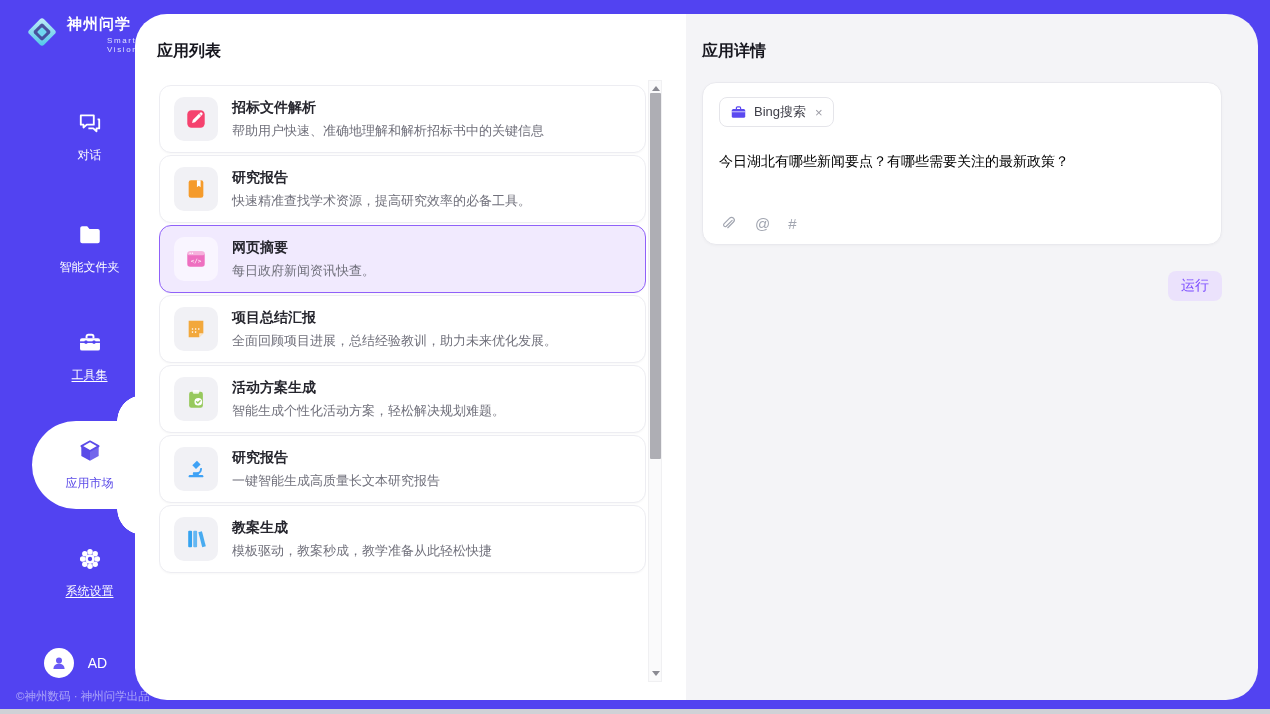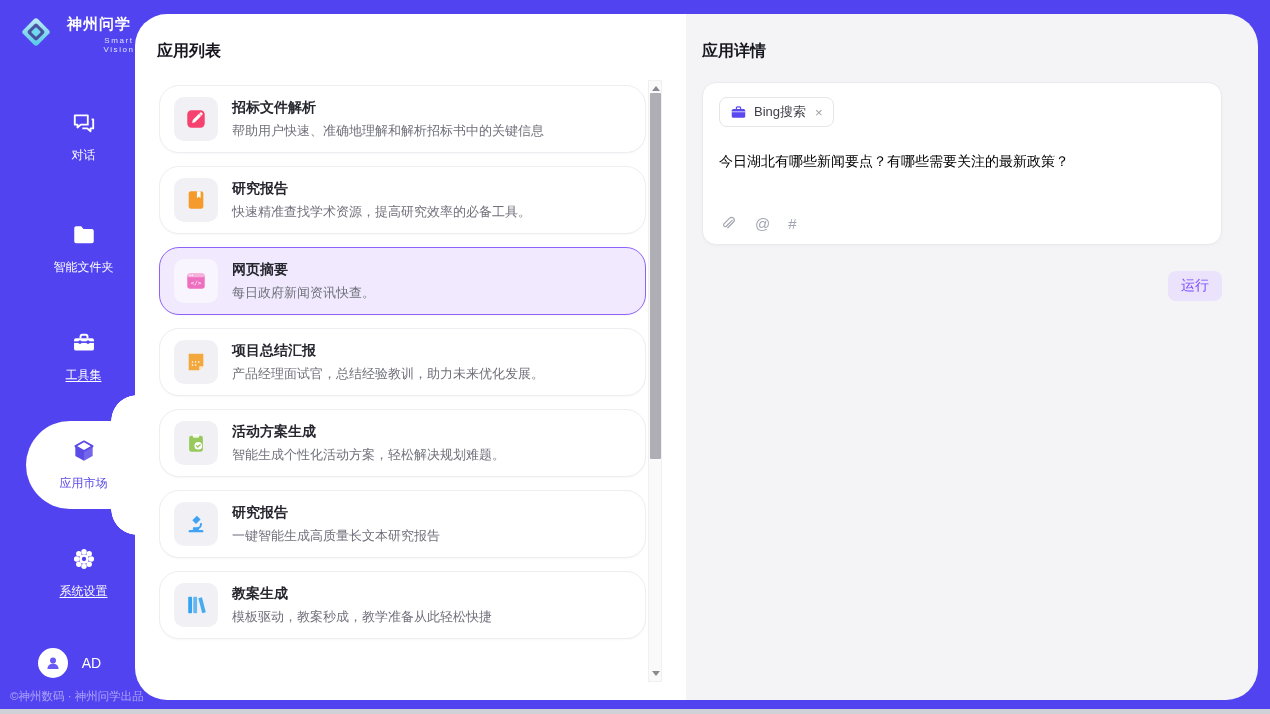--- a/index.html
+++ b/index.html
@@ -3,21 +3,21 @@
 <meta charset="utf-8">
 <style>
   * { box-sizing: border-box; margin: 0; padding: 0; }
   html,body { width:1270px; height:714px; overflow:hidden; }
   body {
     position:relative;
     background:#5243F1;
     font-family:"Liberation Sans", sans-serif;
   }
   
-  .sidebar { position:absolute; left:2px; top:0; width:135px; height:709px; z-index:1;text-align:center; }
+  .sidebar { position:absolute; left:8px; top:0; width:135px; height:709px; z-index:1; }
   .logo { position:absolute; top:14px; left:16px; display:flex; align-items:center; gap:7px; }
   .logo-txt { display:flex; flex-direction:column; }
   .logo-name { color:#fff; font-size:15px; font-weight:bold; letter-spacing:1px; }
   .logo-sub { color:#DDE1FF; font-size:8px; letter-spacing:1.6px; margin-top:2px;margin-left:40px; }
   .nav-item { position:absolute; left:0; width:135px; display:flex; flex-direction:column;
               align-items:center; gap:7px; color:#fff; cursor:pointer; z-index:3;padding-left:28px; }
   .nav-label { font-size:12px; }
   .nav-label.underlined { text-decoration:underline; text-underline-offset:2px; }
   .nav-item.active { color:#5B4BE8; }
   .active-bubble { position:absolute; top:421px; left:24px; width:111px; height:88px;
@@ -36,21 +36,21 @@
   .content { position:absolute; left:135px; top:14px; width:1123px; height:686px;
              border-radius:32px; overflow:hidden; display:flex; z-index:2; }
   .list-panel { width:551px; flex:none; background:#fff; position:relative; }
   .detail-panel { flex:1; background:#F4F4F7; position:relative; }
   .panel-title { position:absolute; top:27px; font-size:16px; font-weight:bold; color:#17171F; }
   .list-panel .panel-title { left:22px; }
   .detail-panel .panel-title { left:16px; }
   
   .app-list { position:absolute; top:71px; left:24px; width:487px; bottom:0; overflow:hidden; }
   .app-item { display:flex; align-items:center; gap:14px; height:68px; padding:0 14px;
-              border:1px solid #EDEDF2; border-radius:20px; margin-bottom:13px;
+              border:1px solid #EDEDF2; border-radius:12px; margin-bottom:2px;
               background:#fff; cursor:pointer; box-shadow:0 1px 2px rgba(16,16,40,0.03); }
   .app-item.selected { background:#F1EAFE; border-color:#9061F9; }
   .tile { width:44px; height:44px; border-radius:10px; background:#F1F1F5; flex:none;
           display:flex; align-items:center; justify-content:center; }
   .app-item.selected .tile { background:#F9F5FF; }
   .app-texts { display:flex; flex-direction:column; gap:5px; min-width:0; }
   .app-name { font-size:14px; font-weight:bold; color:#26262E; }
   .app-desc { font-size:13px; color:#70707B; white-space:nowrap; }
   
   .scrollbar { position:absolute; top:66px; right:24px; width:14px; height:602px;
@@ -234,21 +234,21 @@
                 <circle cx="8.2" cy="12" r=".9"></circle>
                 <circle cx="11.6" cy="12" r=".9"></circle>
                 <circle cx="15" cy="12" r=".9"></circle>
      <circle cx="8.2" cy="15.4" r=".9"></circle>
                 <circle cx="11.6" cy="15.4" r=".9"></circle>
               </g>
             </svg>
           </span>
     <span class="app-texts">
       <span class="app-name">项目总结汇报</span>
-      <span class="app-desc">产品经理面试官，总结经验教训，助力未来优化发展。</span>
+      <span class="app-desc">全面回顾项目进展，总结经验教训，助力未来优化发展。</span>
     </span>
   </div>
 
   <div class="app-item">
     <span class="tile">
             <svg width="22" height="22" viewBox="0 0 24 24">
      <rect x="4.5" y="4" width="15" height="17.5" rx="2.5" fill="#97C95D"></rect>
      <rect x="8.5" y="2.2" width="7" height="4.2" rx="1.4" fill="#fff" opacity="0.85"></rect>
      <circle cx="14.5" cy="15" r="4.2" fill="#fff"></circle>
      <path d="M12.6 15l1.4 1.4 2.5-2.6" stroke="#97C95D" stroke-width="1.5" fill="none" stroke-linecap="round"></path>

